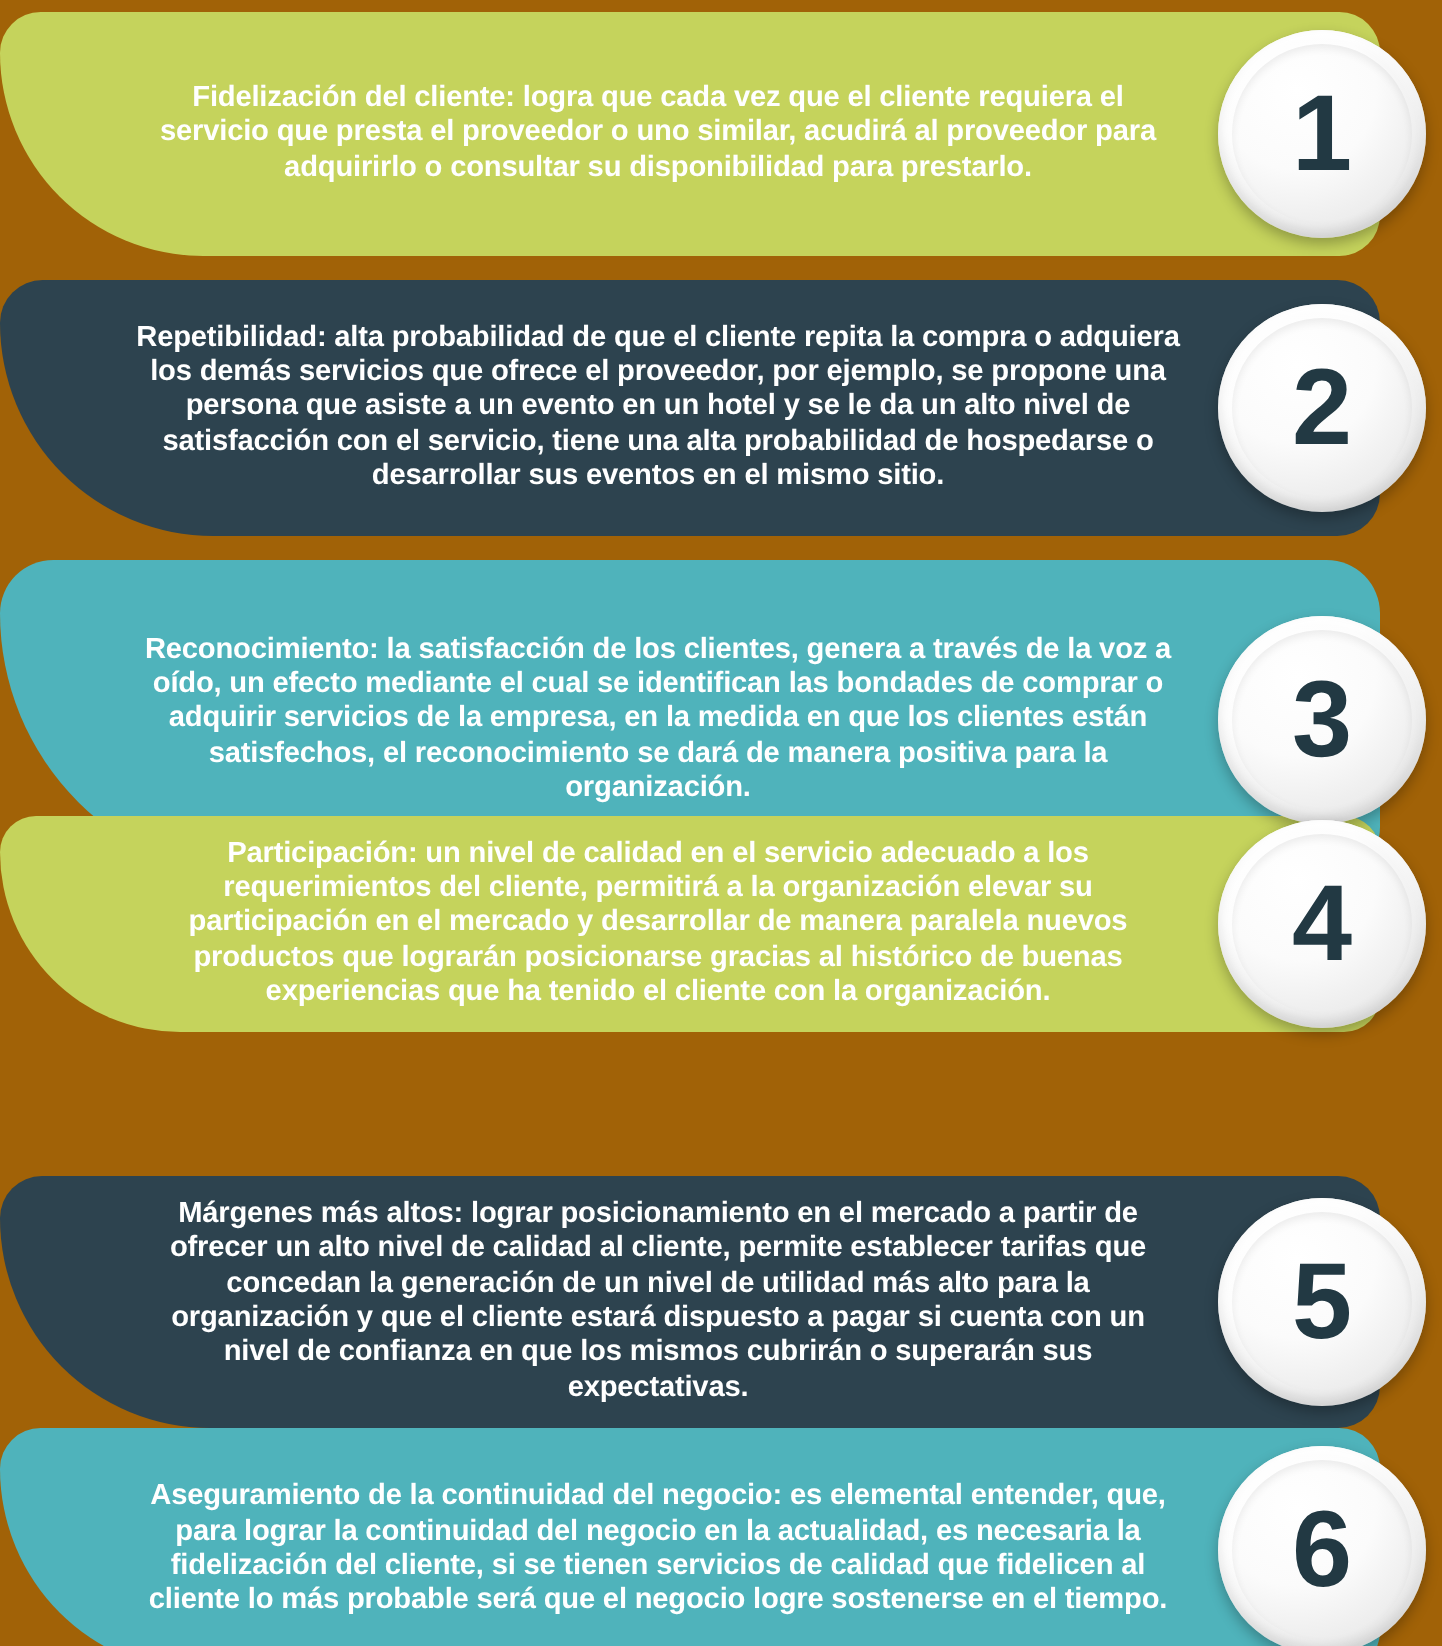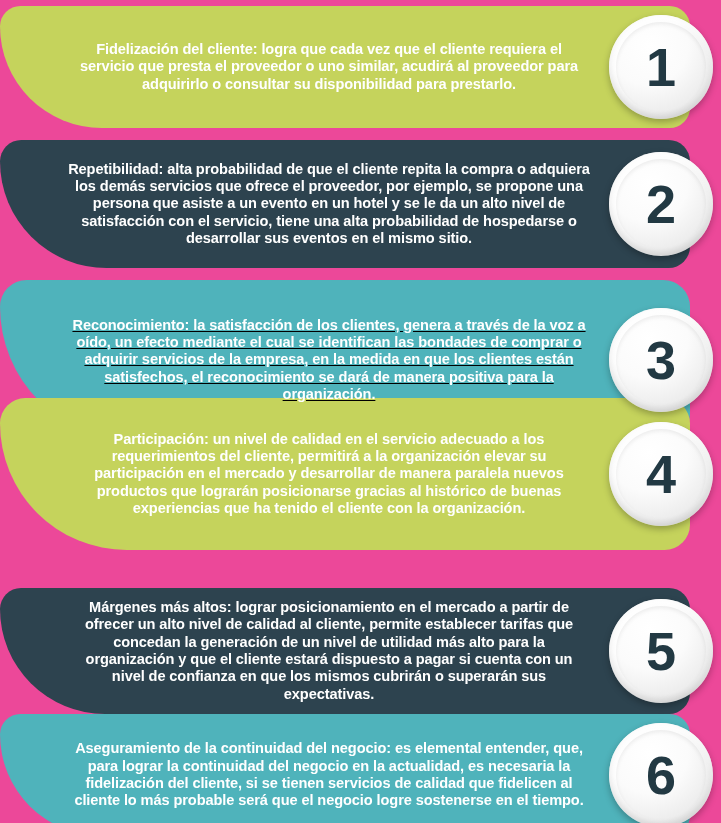--- a/index.html
+++ b/index.html
@@ -91,43 +91,43 @@
     color: #223943;
     font-weight: bold;
     font-size: 54px;
     line-height: 1;
     font-family: "Liberation Sans", sans-serif;
   }
 </style>
 </head>
 <body>
 
-<div id="infographic" style="width: 721px; height: 823px; background: #ec4899;">
+<div id="infographic" style="width: 721px; height: 823px; background: #a16207;">
     <div class="band" style="top: 6px; height: 122px;">
       <div class="plate" style="background: rgb(197, 211, 92);"></div>
       <div class="band-text">Fidelización del cliente: logra que cada vez que el cliente requiera el servicio que presta el proveedor o uno similar, acudirá al proveedor para adquirirlo o consultar su disponibilidad para prestarlo.</div>
       <div class="medallion">
         <span class="medallion-number" style="color: rgb(34, 57, 67);">1</span>
       </div>
     </div>
     <div class="band" style="top: 140px; height: 128px;">
       <div class="plate" style="background: rgb(45, 67, 79);"></div>
       <div class="band-text">Repetibilidad: alta probabilidad de que el cliente repita la compra o adquiera los demás servicios que ofrece el proveedor, por ejemplo, se propone una persona que asiste a un evento en un hotel y se le da un alto nivel de satisfacción con el servicio, tiene una alta probabilidad de hospedarse o desarrollar sus eventos en el mismo sitio.</div>
       <div class="medallion">
         <span class="medallion-number" style="color: rgb(34, 57, 67);">2</span>
       </div>
     </div>
-    <div class="band" style="top: 280px; height: 160px; text-decoration: underline;">
+    <div class="band" style="top: 280px; height: 160px;">
       <div class="plate" style="background: rgb(79, 179, 187);"></div>
       <div class="band-text">Reconocimiento: la satisfacción de los clientes, genera a través de la voz a oído, un efecto mediante el cual se identifican las bondades de comprar o adquirir servicios de la empresa, en la medida en que los clientes están satisfechos, el reconocimiento se dará de manera positiva para la organización.</div>
       <div class="medallion">
         <span class="medallion-number" style="color: rgb(34, 57, 67);">3</span>
       </div>
     </div>
-    <div class="band" style="top: 398px; height: 152px;">
+    <div class="band" style="top: 408px; height: 108px;">
       <div class="plate" style="background: rgb(197, 211, 92);"></div>
       <div class="band-text">Participación: un nivel de calidad en el servicio adecuado a los requerimientos del cliente, permitirá a la organización elevar su participación en el mercado y desarrollar de manera paralela nuevos productos que lograrán posicionarse gracias al histórico de buenas experiencias que ha tenido el cliente con la organización.</div>
       <div class="medallion">
         <span class="medallion-number" style="color: rgb(34, 57, 67);">4</span>
       </div>
     </div>
     <div class="band" style="top: 588px; height: 126px;">
       <div class="plate" style="background: rgb(45, 67, 79);"></div>
       <div class="band-text">Márgenes más altos: lograr posicionamiento en el mercado a partir de ofrecer un alto nivel de calidad al cliente, permite establecer tarifas que concedan la generación de un nivel de utilidad más alto para la organización y que el cliente estará dispuesto a pagar si cuenta con un nivel de confianza en que los mismos cubrirán o superarán sus expectativas.</div>
       <div class="medallion">

